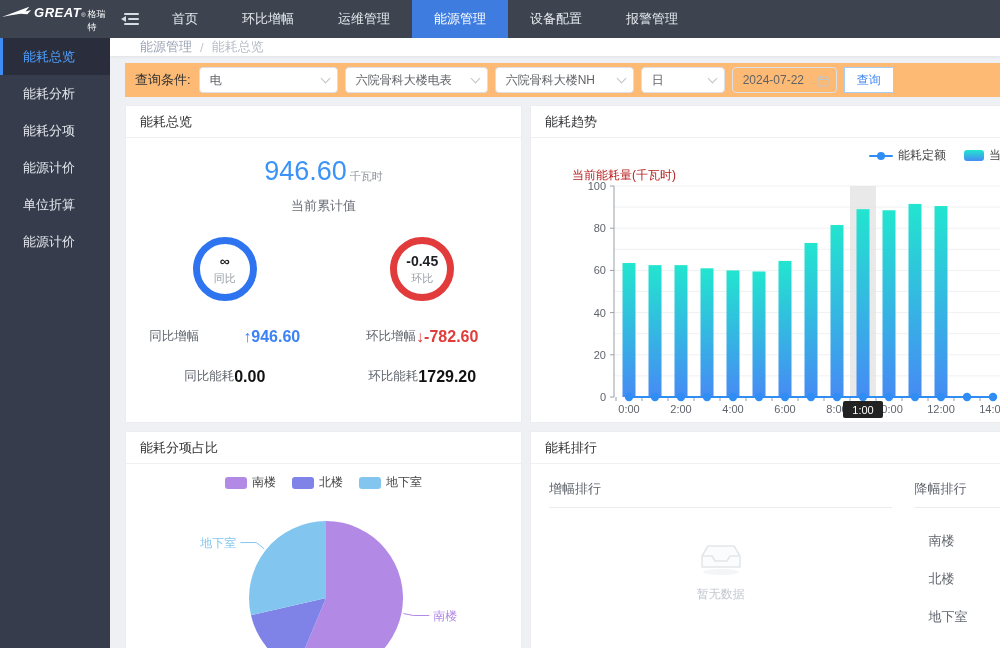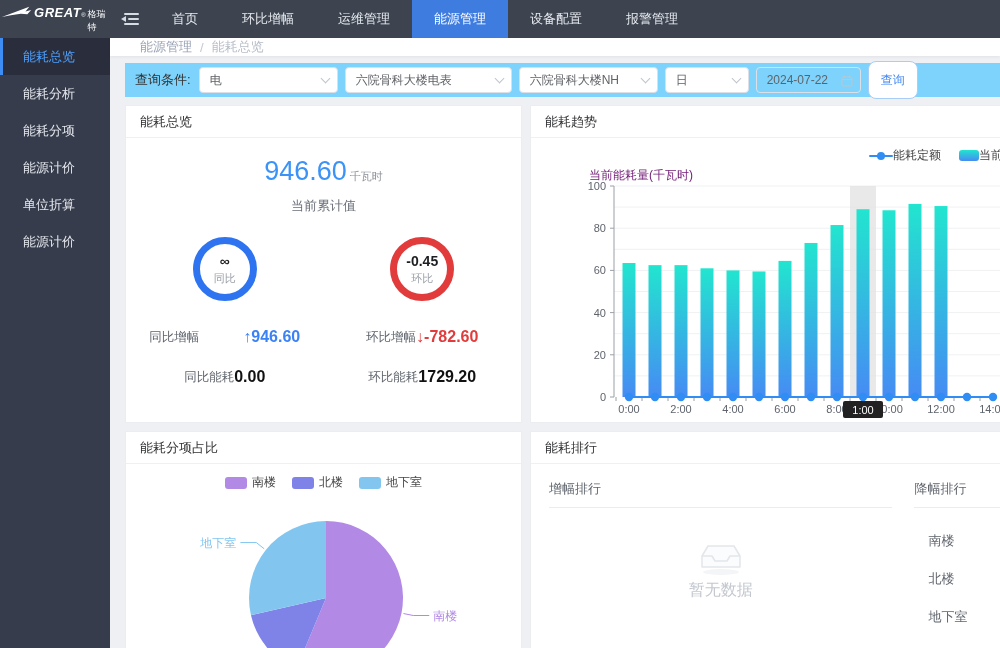--- a/index.html
+++ b/index.html
@@ -24,81 +24,81 @@
   .side-item { height:37px; line-height:37px; padding-left:20px; font-size:13px; color:#e4e7ee; cursor:pointer; border-left:3px solid transparent; }
   .side-item.active { background:#2a2e3c; color:#4da0ff; border-left:3px solid #3e8df5; }
   .main { flex:1; min-width:0; display:flex; flex-direction:column; }
   .breadcrumb-bar { height:34px; background:#fff; display:flex; align-items:center; padding-left:30px; box-shadow:0 1px 3px rgba(0,0,0,.06); position:relative; z-index:2; }
   .crumb { font-size:13px; color:#9aa3b5; cursor:pointer; }
   .crumb-sep { font-size:13px; color:#c3c8d2; margin:0 8px; }
   .crumb.current { color:#b7bdc8; cursor:default; }
   .content { flex:1; background:#eef0f3; padding:7px 0 0 15px; overflow:visible; }
 
   
-  .query-bar { background:#7dd3fc; height:34px; width:875px; display:flex; align-items:center; padding:0 10px; margin-bottom:8px; }
+  .query-bar { background:#fdba74; height:34px; width:875px; display:flex; align-items:center; padding:0 10px; margin-bottom:8px; }
   .query-label { font-size:13px; color:#333; margin-right:8px; white-space:nowrap; }
   .sel { position:relative; height:26px; border:1px solid #dcdfe6; border-radius:4px; background:#fff; display:flex; align-items:center; padding:0 22px 0 10px; font-size:12px; color:#606266; margin-right:7px; cursor:pointer; white-space:nowrap; }
   .sel .chev { position:absolute; right:8px; top:9px; width:7px; height:7px; border-right:1px solid #c0c4cc; border-bottom:1px solid #c0c4cc; transform:rotate(45deg); transform-origin:center; margin-top:-2px; }
   .date-input { position:relative; width:105px; height:26px; border:1px solid #dcdfe6; border-radius:4px; display:flex; align-items:center; padding:0 24px 0 10px; font-size:12px; color:#606266; margin-right:7px; cursor:pointer; }
   .date-input svg { position:absolute; right:7px; top:7px; }
-  .query-btn { height:38px; padding:0 12px; border:1px solid #a8cdf8; border-radius:8px; background:#fff; color:#3e86f5; font-size:12px; cursor:pointer; font-family:inherit; }
+  .query-btn { height:26px; padding:0 12px; border:1px solid #a8cdf8; border-radius:0; background:#fff; color:#3e86f5; font-size:12px; cursor:pointer; font-family:inherit; }
 
   
   .cards-row { display:flex; gap:8px; margin-bottom:8px; width:max-content; }
   .card { background:#fff; border:1px solid #ebedf0; }
   .card-hd { height:32px; line-height:32px; padding:0 14px; font-size:13px; color:#303133; border-bottom:1px solid #f0f0f0; }
   .card-bd { position:relative; }
 
   
   .card-overview { width:397px; height:318px; }
   .ov-main { text-align:center; margin-top:18px; }
   .ov-value { font-size:27px; color:#3b93f8; }
   .ov-unit { font-size:11px; color:#8d9199; margin-left:3px; }
   .ov-caption { text-align:center; font-size:13px; color:#6a6f78; margin-top:10px; }
   .ov-grid { display:flex; margin-top:22px; }
   .ov-col { width:50%; display:flex; flex-direction:column; align-items:center; }
   .ring { width:64px; height:64px; border-radius:50%; display:flex; flex-direction:column; align-items:center; justify-content:center; }
   .ring.blue { border:7px solid #2e74f0; }
   .ring.red { border:7px solid #e23b3b; }
   .ring-val { font-size:14px; font-weight:bold; color:#1c1e21; }
   .ring-lbl { font-size:11px; color:#9aa0a8; margin-top:2px; }
-  .ov-row { display:flex; align-items:center; margin-top:27px; }
+  .ov-row { display:flex; align-items:flex-start; margin-top:27px; }
   .ov-row-lbl { font-size:12.5px; color:#5f646c; }
   .ov-row-val { font-size:16px; font-weight:bold; }
   .ov-row-val.blue { color:#3b82f6;margin-left:44px; }
   .ov-row-val.red { color:#e23b3b; }
   .ov-row-val.dark { color:#111; }
 
   
   .card-trend { width:600px; height:318px; }
   .trend-legend { position:absolute; top:9px; left:338px; display:flex; align-items:center; gap:18px; }
-  .tl-item { display:flex; align-items:center; font-size:12px; color:#444; cursor:pointer; }
+  .tl-item { display:flex; align-items:center; gap:5px; font-size:12px; color:#444; cursor:pointer; }
   .tl-line { position:relative; width:24px; height:2px; background:#2f8df3; border-radius:1px; }
   .tl-line i { position:absolute; left:8px; top:-3px; width:8px; height:8px; border-radius:50%; background:#2f8df3; }
   .tl-bar { width:20px; height:11px; border-radius:3px; background:linear-gradient(180deg,#22e5cf,#468bf4); }
-  .axis-name { position:absolute; top:29px; left:58px; font-size:12px; color:#701a75; }
+  .axis-name { position:absolute; top:29px; left:41px; font-size:12px; color:#b91c1c; }
   #trend-svg { position:absolute; top:44px; left:0; }
 
   
   .card-pie { width:397px; height:240px; }
   .pie-legend { display:flex; justify-content:center; gap:16px; padding-top:10px; }
   .pl-item { display:flex; align-items:center; gap:5px; font-size:12px; color:#444; cursor:pointer; }
   .pl-swatch { width:22px; height:12px; border-radius:3px; }
   #pie-svg { position:absolute; top:50px; left:0; }
 
   
   .card-rank { width:600px; height:240px; }
   .rank-body { display:flex; }
   .rank-col { padding-top:8px; }
   .rank-col.left { width:370px; padding-left:18px; }
   .rank-col.right { width:220px; margin-left:22px; }
   .rank-sub { font-size:13px; color:#5f646c; padding:8px 0 9px 0; }
   .rank-hr { border:none; border-top:1px solid #ececec; width:100%; }
   .empty-wrap { display:flex; flex-direction:column; align-items:center; margin-top:26px; }
-  .empty-text { font-size:16px; color:#c3c7cf; margin-top:4px; }
+  .empty-text { font-size:12px; color:#c3c7cf; margin-top:10px; }
   .rank-list { margin-top:14px; }
   .rank-item { font-size:13px; color:#5f646c; padding:10px 0 10px 14px; }
 </style>
 </head>
 <body>
 
 <div class="page">
 
   <div class="topbar">
     <div class="logo">
@@ -149,21 +149,21 @@
       </div>
 
       <div class="content">
 
         <div class="query-bar">
           <span class="query-label">查询条件:</span>
           <div class="sel" style="width:139px">
             <span>电</span>
               <i class="chev"></i>
           </div>
-          <div class="sel" style="width:167px">
+          <div class="sel" style="width:143px">
             <span>六院骨科大楼电表</span>
               <i class="chev"></i>
           </div>
           <div class="sel" style="width:139px">
             <span>六院骨科大楼NH</span>
               <i class="chev"></i>
           </div>
           <div class="sel" style="width:84px">
             <span>日</span>
               <i class="chev"></i>

